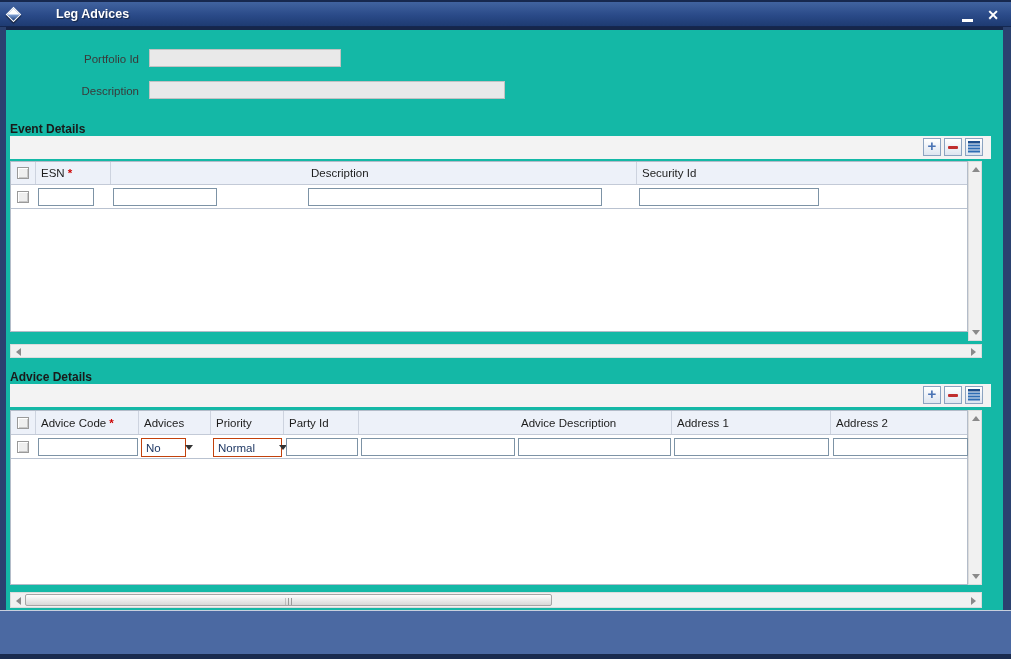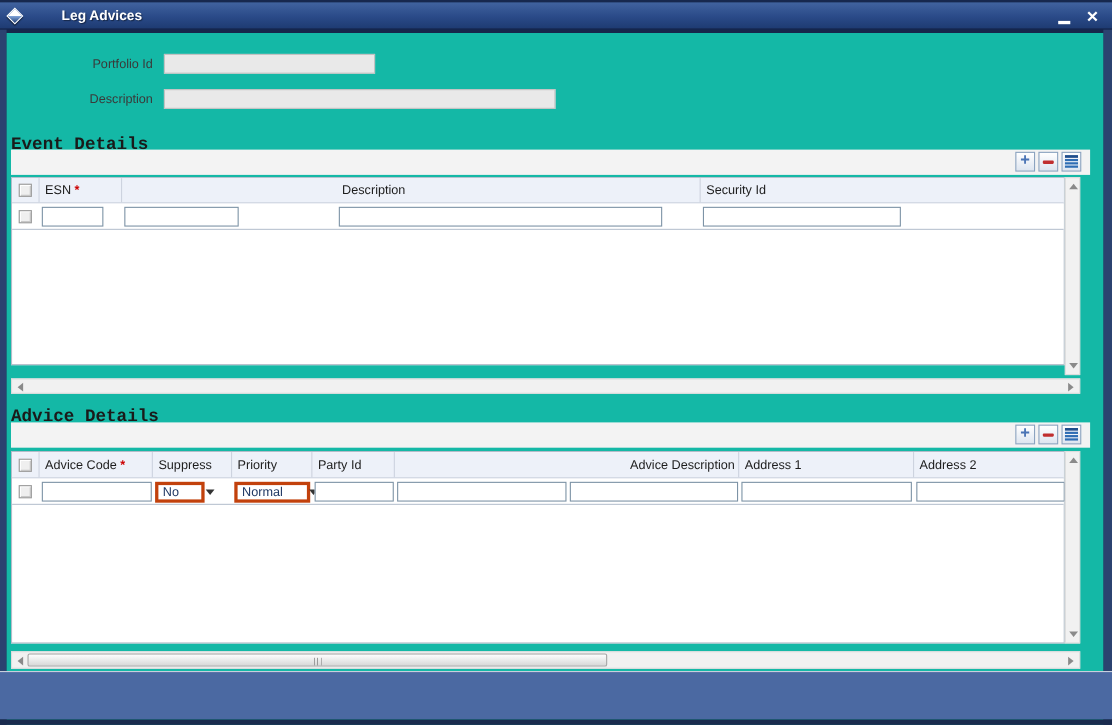--- a/index.html
+++ b/index.html
@@ -19,36 +19,36 @@
   .minimize-glyph{display:inline-block;width:11px;height:3px;background:#fff;margin-bottom:-2px;}
   .content{position:absolute;left:6px;top:30px;width:997px;height:652px;background:#14b8a6;}
   
   .frame-left{position:absolute;left:0;top:27px;width:6px;height:632px;background:#2b4270;}
   .frame-right{position:absolute;right:0;top:27px;width:8px;height:632px;background:#2b4270;}
   .footer{position:absolute;left:0;top:610px;width:1011px;height:44px;background:#4b69a2;border-top:1px solid #c8cfdd;}
   .footer-base{position:absolute;left:0;top:654px;width:1011px;height:5px;background:#1a2b4e;}
   .abs{position:absolute;}
   .lbl{font-size:11.5px;color:#3a3a3a;text-align:right;}
   .dis-input{background:#e9e9e9;border:1px solid #c2c2c2;height:18px;}
-  .section-title{font-size:16px;font-weight:bold;color:#1a1a1a;font-family:Liberation Mono, monospace;}
+  .section-title{font-size:12px;font-weight:bold;color:#1a1a1a;}
   .toolbar-strip{background:#f3f3f3;height:23px;}
   .tb-btn{width:18px;height:18px;border:1px solid #8ba3c0;background:linear-gradient(#ffffff,#dde5f0);
     display:flex;align-items:center;justify-content:center;padding:0;}
   .plus-glyph{color:#4a74b5;font-size:15px;font-weight:bold;line-height:12px;margin-top:-2px;}
   .minus-glyph{width:10px;height:3px;background:#c02f2f;border-radius:1px;}
   .grid{background:#ffffff;border:1px solid #b3bcc9;}
   .ghead{position:absolute;left:0;top:0;right:0;background:#edf1f9;border-bottom:1px solid #c3cad7;}
   .hcell{position:absolute;top:0;height:100%;border-right:1px solid #cdd3df;
     font-size:11.5px;color:#1d1d1d;display:flex;align-items:center;padding-left:5px;white-space:nowrap;overflow:hidden;}
   .req{color:#cc0000;font-weight:bold;margin-left:3px;}
   .grow{position:absolute;left:0;right:0;background:#ffffff;border-bottom:1px solid #b9c2d0;}
   .cb{width:12px;height:12px;background:#efefef;border:1px solid #9a9a9a;
     box-shadow:inset 1px 1px 0 #ffffff, inset -1px -1px 0 #c8c8c8;}
   .cell-input{position:absolute;height:18px;border:1px solid #7d93a6;background:#ffffff;font-size:11px;padding:0 2px;}
-  .sel{position:absolute;height:19px;border:3px solid #c2410c;background:#ffffff;
+  .sel{position:absolute;height:19px;border:1px solid #c2410c;background:#ffffff;
     display:flex;align-items:center;justify-content:space-between;
     font-size:11.5px;color:#1f3864;padding:0 4px;gap:24px;}
   .sel-arrow{width:0;height:0;border-left:4px solid transparent;border-right:4px solid transparent;border-top:5px solid #333;}
   .vscroll{background:#f1f1f1;border:1px solid #dcdcdc;width:14px;}
   .hscroll{background:#f1f1f1;border:1px solid #dcdcdc;height:14px;}
   .arr{position:absolute;width:0;height:0;}
   .arr-up{border-left:4px solid transparent;border-right:4px solid transparent;border-bottom:5px solid #8a8a8a;}
   .arr-down{border-left:4px solid transparent;border-right:4px solid transparent;border-top:5px solid #8a8a8a;}
   .arr-left{border-top:4px solid transparent;border-bottom:4px solid transparent;border-right:5px solid #8a8a8a;}
   .arr-right{border-top:4px solid transparent;border-bottom:4px solid transparent;border-left:5px solid #8a8a8a;}
@@ -160,32 +160,32 @@
     <div class="abs grid" style="left:4px;top:380px;width:958px;height:175px;">
       <div class="ghead" style="height:24px;">
         <div class="hcell" style="left:0;width:25px;justify-content:center;padding-left:0;">
           <span class="cb"></span>
         </div>
         <div class="hcell" style="left:25px;width:103px;">
           <span>Advice Code</span>
             <span class="req">*</span>
         </div>
         <div class="hcell" style="left:128px;width:72px;">
-          <span>Suppress</span>
+          <span>Advices</span>
             <span class="req"></span>
         </div>
         <div class="hcell" style="left:200px;width:73px;align-items:center;">
           <span>Priority</span>
             <span class="req"></span>
         </div>
         <div class="hcell" style="left:273px;width:75px;">
           <span>Party Id</span>
             <span class="req"></span>
         </div>
-        <div class="hcell" style="left:505px;width:156px;justify-content:flex-end;">
+        <div class="hcell" style="left:505px;width:156px;">
           <span>Advice Description</span>
             <span class="req"></span>
         </div>
         <div class="hcell" style="left:661px;width:159px;">
           <span>Address 1</span>
             <span class="req"></span>
         </div>
         <div class="hcell" style="left:820px;width:138px;border-right:none;">
           <span>Address 2</span>
             <span class="req"></span>

